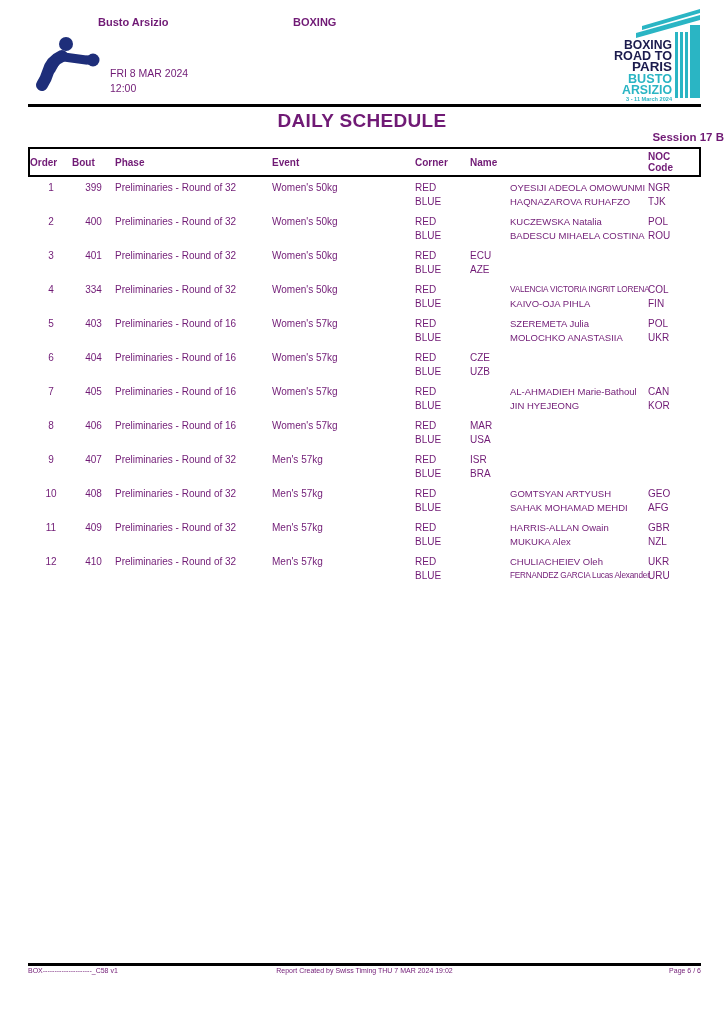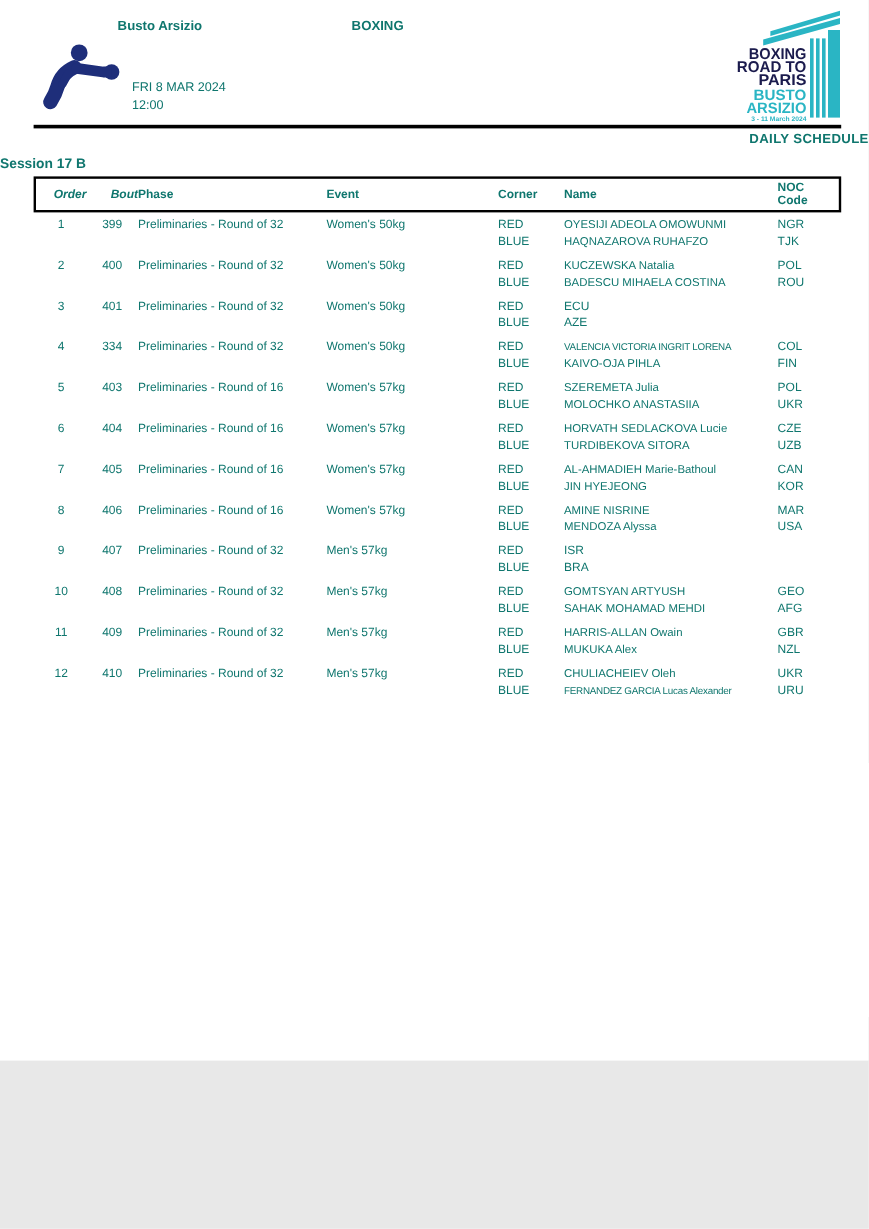--- a/index.html
+++ b/index.html
@@ -1,54 +1,54 @@
 <!DOCTYPE html>
 <html><head>
 <meta charset="utf-8">
 <style>
   * { margin:0; padding:0; box-sizing:border-box; }
   html,body { background:#e8e8e8; }
   .page {
-    position:relative; width:724px; height:884px; margin:0 auto;
-    background:#ffffff; color:#0f766e;
+    position:relative; width:724px; height:1024px; margin:0 auto;
+    background:#ffffff; color:#701a75;
     font-family:"Liberation Sans", sans-serif;
     overflow:hidden;
   }
   
   .venue   { position:absolute; left:98px;  top:16px; font-size:11px; font-weight:bold; }
   .sport   { position:absolute; left:293px; top:16px; font-size:11px; font-weight:bold; }
   .datetime{ position:absolute; left:110px;  top:66px; font-size:10.5px; line-height:15px; }
   .pictogram { position:absolute; left:33px; top:34px; }
   .logo { position:absolute; left:608px; top:8px; width:98px; height:96px; }
   .logo svg text { font-family:"Liberation Sans", sans-serif; font-weight:bold; }
 
   .rule-top { position:absolute; left:28px; top:104px; width:673px; height:3px; background:#000; }
 
-  .title    { position:absolute; left:0; top:110px; width:100%; text-align:right;
-              font-size:11px; font-weight:bold; letter-spacing:0.3px; }
-  .subtitle { position:absolute; left:0; top:131px; width:100%; text-align:left;
+  .title    { position:absolute; left:0; top:110px; width:100%; text-align:center;
+              font-size:19px; font-weight:bold; letter-spacing:0.3px; }
+  .subtitle { position:absolute; left:0; top:131px; width:100%; text-align:right;
               font-size:11.5px; font-weight:bold; }
 
   
   .thead {
     position:absolute; left:28px; top:147px; width:673px; height:30px;
     border:2px solid #000;
     display:grid; grid-template-columns:42px 43px 157px 143px 55px 178px 1fr;
     align-items:center; font-size:10px; font-weight:bold; line-height:11px;
   }
-  .thead .h-order, .thead .h-bout { text-align:right;font-style:italic; }
+  .thead .h-order, .thead .h-bout { text-align:left; }
   .tbody {
     position:absolute; left:30px; top:177px; width:669px; padding-top:4px;
   }
   .bout-row {
     display:grid; grid-template-columns:42px 43px 157px 143px 55px 178px 1fr;
     margin-bottom:6px; font-size:10px; line-height:14px;
   }
   .c-order, .c-bout { text-align:center; }
-  .c-name { font-size:9.5px; white-space:nowrap; }
+  .c-name { font-size:9.5px; white-space:nowrap;margin-left:40px; }
   .c-name .condensed { font-size:8.2px; letter-spacing:-0.2px; }
 
   
   .rule-bottom { position:absolute; left:28px; top:963px; width:673px; height:2.5px; background:#000; }
   .footer { position:absolute; left:28px; top:967px; width:673px; height:12px; font-size:7px; }
   .footer .f-left   { position:absolute; left:0; top:0; }
   .footer .f-center { position:absolute; left:0; top:0; width:100%; text-align:center; }
   .footer .f-right  { position:absolute; right:0; top:0; }
 </style>
 </head>
@@ -211,24 +211,20 @@
 
     <div class="bout-row">
       <div class="cell c-order">6</div>
       <div class="cell c-bout">404</div>
       <div class="cell c-phase">Preliminaries - Round of 16</div>
       <div class="cell c-event">Women's 57kg</div>
       <div class="cell c-corner">
         <div>RED</div>
         <div>BLUE</div>
       </div>
-      <div class="cell c-name">
-        <div>HORVATH SEDLACKOVA Lucie</div>
-        <div>TURDIBEKOVA SITORA</div>
-      </div>
       <div class="cell c-noc">
         <div>CZE</div>
         <div>UZB</div>
       </div>
     </div>
 
     <div class="bout-row">
       <div class="cell c-order">7</div>
       <div class="cell c-bout">405</div>
       <div class="cell c-phase">Preliminaries - Round of 16</div>
@@ -248,24 +244,20 @@
     </div>
 
     <div class="bout-row">
       <div class="cell c-order">8</div>
       <div class="cell c-bout">406</div>
       <div class="cell c-phase">Preliminaries - Round of 16</div>
       <div class="cell c-event">Women's 57kg</div>
       <div class="cell c-corner">
         <div>RED</div>
         <div>BLUE</div>
-      </div>
-      <div class="cell c-name">
-        <div>AMINE NISRINE</div>
-        <div>MENDOZA Alyssa</div>
       </div>
       <div class="cell c-noc">
         <div>MAR</div>
         <div>USA</div>
       </div>
     </div>
 
     <div class="bout-row">
       <div class="cell c-order">9</div>
       <div class="cell c-bout">407</div>

